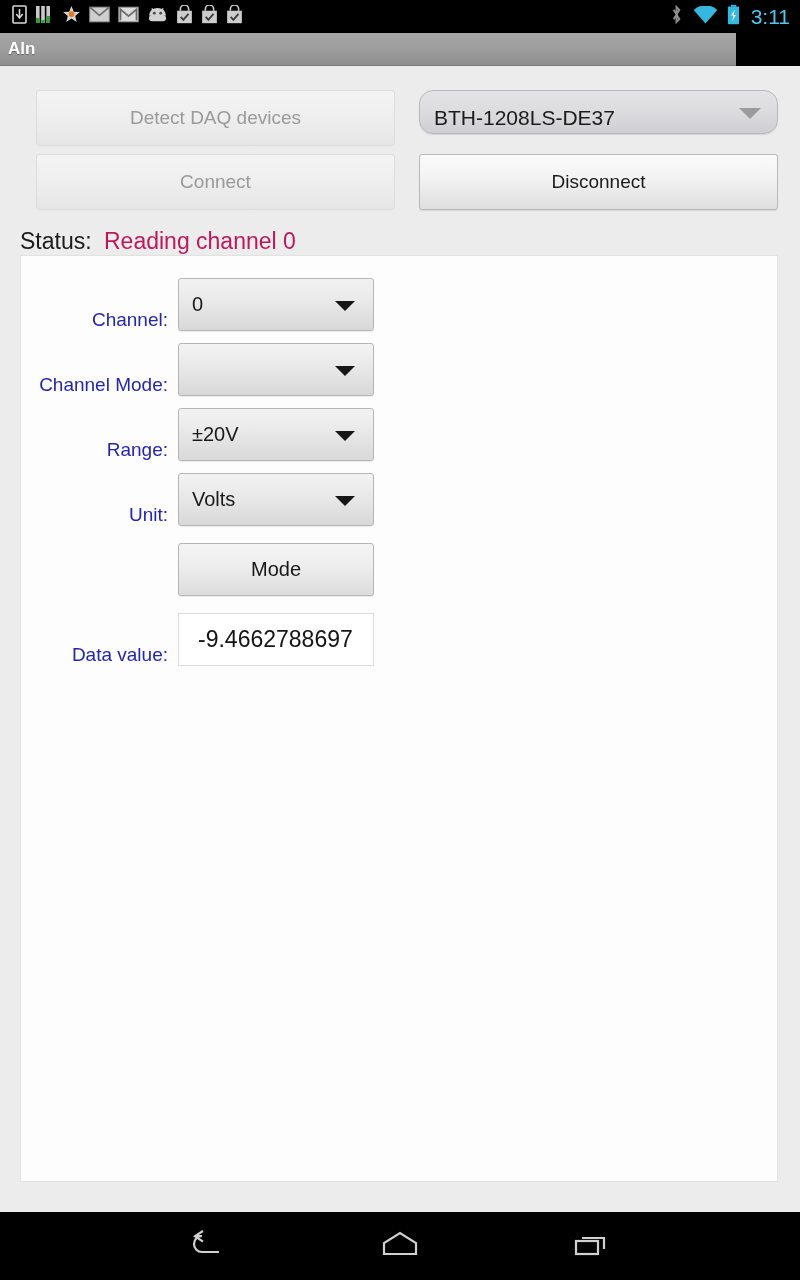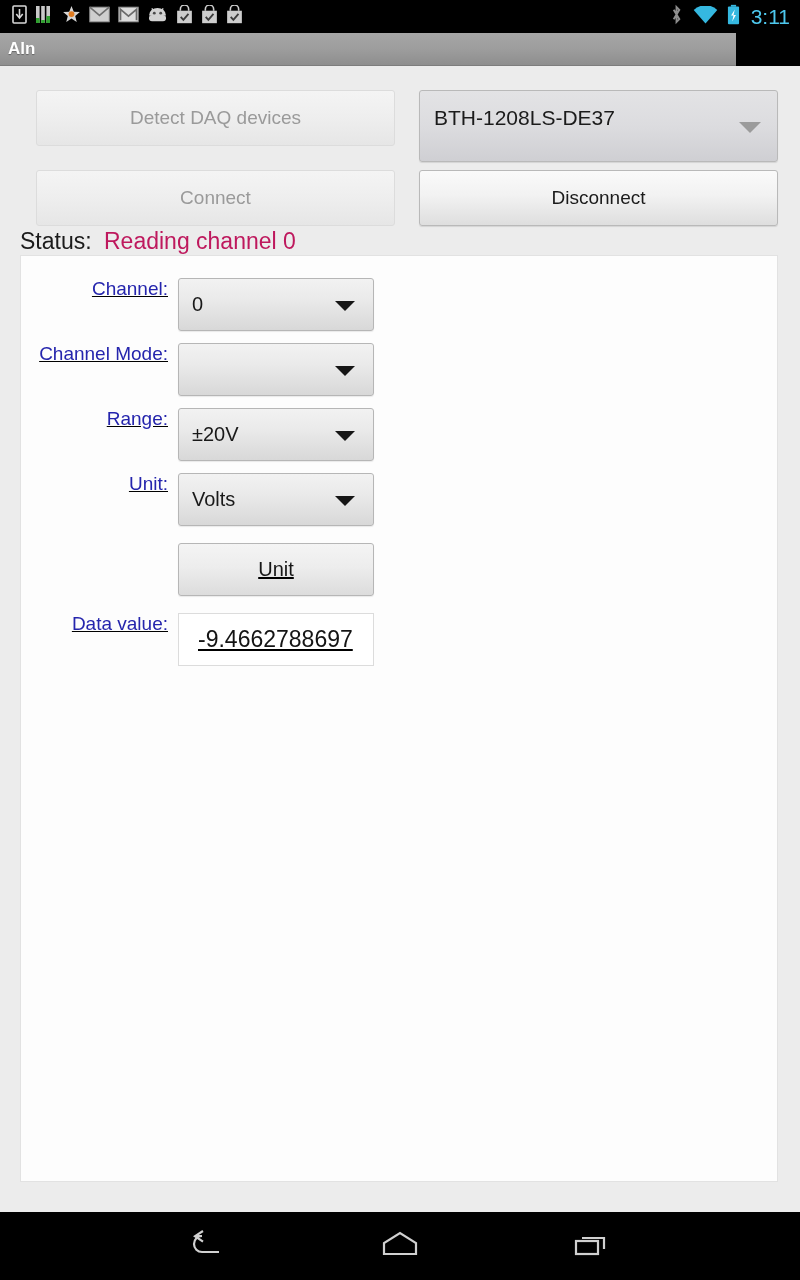--- a/index.html
+++ b/index.html
@@ -106,22 +106,22 @@
   }
   .btn-disabled {
     background: linear-gradient(to bottom, #f4f4f4 0%, #eeeeee 50%, #e6e6e6 100%);
     border-color: #dcdcdc;
     color: #9a9a9a;
   }
 
   .spinner-top {
     position: relative;
     box-sizing: border-box;
-    height: 72px;
-    border-radius: 3px;
+    height: 44px;
+    border-radius: 14px;
     border: 1px solid #b9b9b9;
     background: linear-gradient(to bottom, #e3e3e5 0%, #dcdcdf 50%, #cfcfd3 100%);
     box-shadow: 0 1px 1px rgba(0,0,0,0.10);
     cursor: pointer;
   }
   .spinner-top .sp-val {
     position: absolute;
     left: 14px; top: 0;
     line-height: 54px;
     font-size: 21px;
@@ -155,22 +155,21 @@
     background: #fdfdfd;
     border: 1px solid #e2e2e2;
     box-sizing: border-box;
   }
 
   .form-row {
     position: absolute;
     left: 0;
     width: 380px;
     display: flex;
-    align-items: flex-start;
-    text-decoration: underline;
+    align-items: flex-end;
   }
   .fr-label {
     width: 157px;
     text-align: right;
     padding-right: 10px;
     box-sizing: border-box;
     color: #2525ad;
     font-size: 19px;
     white-space: nowrap;
   }
@@ -426,21 +425,21 @@
         <div class="spinner">
           <span class="sp-val">Volts</span>
           <span class="caret-black"></span>
         </div>
       </div>
     </div>
 
     <div class="form-row" style="top:287px;">
       <div class="fr-label"></div>
       <div class="fr-field">
-        <div class="btn-stop">Unit</div>
+        <div class="btn-stop">Mode</div>
       </div>
     </div>
 
     <div class="form-row" style="top:357px;">
       <div class="fr-label">Data value:</div>
       <div class="fr-field">
         <div class="textfield">-9.4662788697</div>
       </div>
     </div>
 

